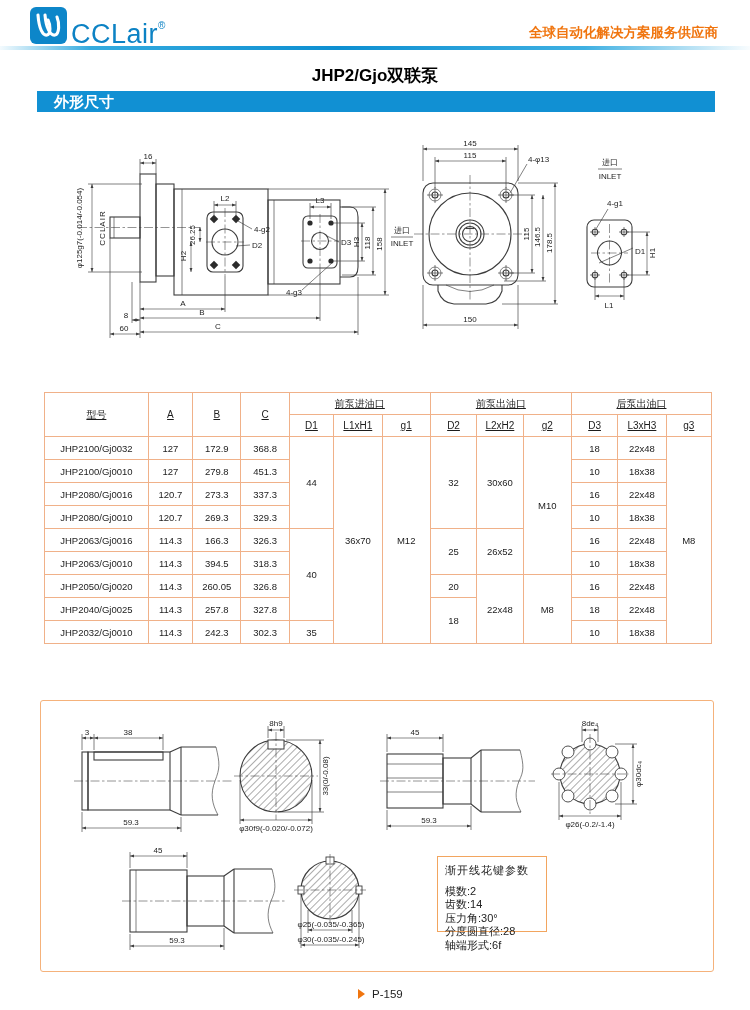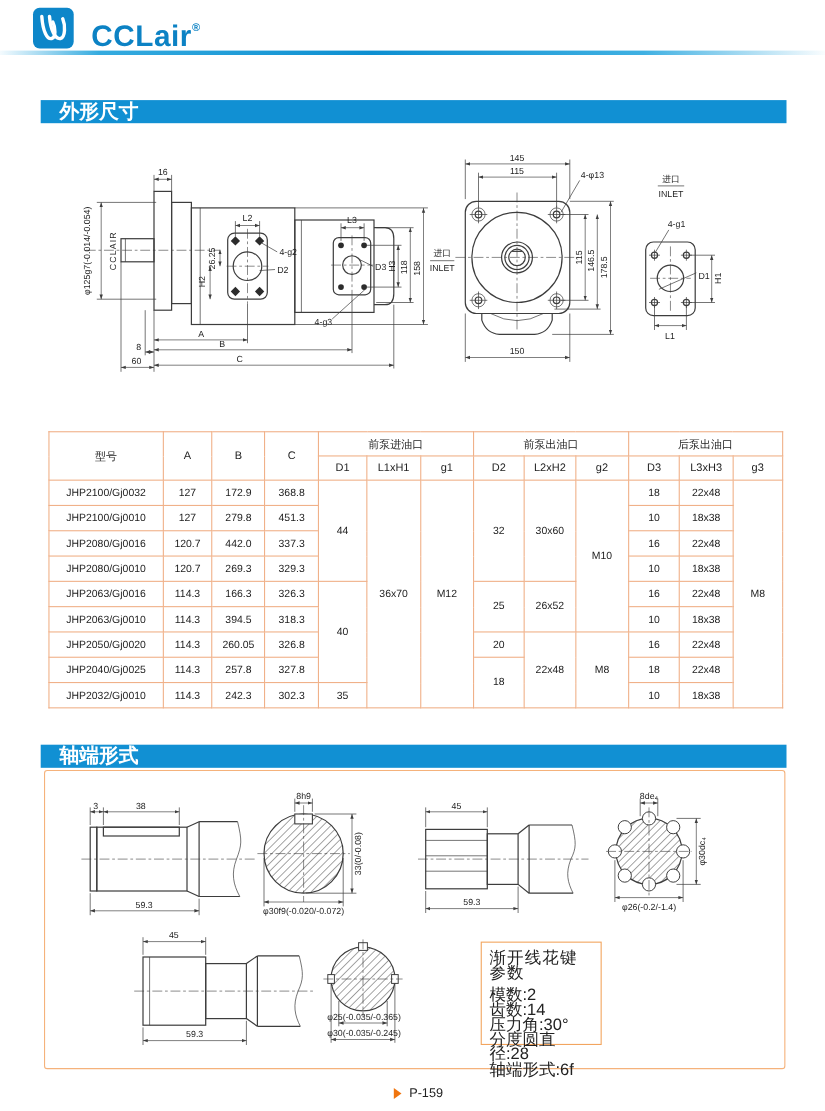--- a/index.html
+++ b/index.html
@@ -1,66 +1,68 @@
 <!DOCTYPE html>
 <html><head>
 <meta charset="utf-8">
 <style>
   html,body{margin:0;padding:0;background:#fff;}
   #page{position:relative;width:750px;height:1010px;background:#fff;overflow:hidden;
         font-family:"Liberation Sans","DejaVu Sans",sans-serif;color:#1a1a1a;}
   
   .logo-wrap{position:absolute;left:30px;top:7px;display:flex;align-items:flex-start;}
   .logo-icon{width:37px;height:37px;}
-  .logo-text{font-size:27px;font-weight:bold;color:#0c82c4;letter-spacing:.5px;line-height:37px;margin-left:16px;}
+  .logo-text{font-size:27px;font-weight:normal;color:#0c82c4;letter-spacing:.5px;line-height:37px;margin-left:4px;}
   .logo-reg{font-size:10px;color:#0c82c4;vertical-align:14px;}
   .tagline{position:absolute;right:32px;top:24px;font-size:13.5px;font-weight:bold;color:#f0750f;}
   .divider{position:absolute;left:0;top:46px;width:750px;height:4px;
     background:linear-gradient(90deg,rgba(180,225,247,.15) 0%,#35abdf 12%,#0d8fd1 45%,#3fb0e2 78%,rgba(200,232,248,.1) 100%);}
   .page-title{position:absolute;left:0;top:64px;width:750px;text-align:center;font-size:17px;font-weight:bold;color:#000;}
   .section-bar{position:absolute;left:37px;width:678px;height:21px;background:#1190d3;color:#fff;
-    font-size:18px;font-weight:bold;line-height:21px;padding-left:17px;box-sizing:border-box;}
+    font-size:15px;font-weight:bold;line-height:21px;padding-left:17px;box-sizing:border-box;}
   #bar1{top:91px;} #bar2{top:677px;}
   
   svg{position:absolute;overflow:visible;}
   svg text{fill:#1d1d1d;font-size:8px;font-family:"Liberation Sans","DejaVu Sans",sans-serif;}
   .ol{fill:none;stroke:#3d3d3d;stroke-width:1.1;}
   .tl{fill:none;stroke:#3d3d3d;stroke-width:.65;}
   .cl{fill:none;stroke:#3d3d3d;stroke-width:.55;stroke-dasharray:9 2.5 2.5 2.5;}
   .dm{fill:none;stroke:#3d3d3d;stroke-width:.6;}
   
   #spec-table{position:absolute;left:44px;top:392px;width:668px;border-collapse:collapse;table-layout:fixed;}
   #spec-table th,#spec-table td{border:1px solid #f0b189;font-weight:normal;text-align:center;
      font-size:9.5px;color:#1c1c1c;padding:0;height:22px;background:#fff;}
-  #spec-table thead th{height:21px;font-size:10px;}
+  #spec-table thead th{height:21px;font-size:10px;text-decoration:underline;}
   
   .shaft-box{position:absolute;left:40px;top:700px;width:672px;height:270px;border:1px solid #f5b27b;border-radius:3px;background:#fff;}
-  .spline-box{position:absolute;left:437px;top:856px;width:110px;height:94px;border:1.5px solid #f2a55f;
-     box-sizing:border-box;padding:7px 7px;font-size:15px;line-height:13.5px;color:#222;}
+  .spline-box{position:absolute;left:437px;top:856px;width:110px;height:76px;border:1.5px solid #f2a55f;
+     box-sizing:border-box;padding:7px 7px;font-size:11px;line-height:13.5px;color:#222;}
   .spline-box .sp-title{margin-bottom:7px;letter-spacing:1px;}
   
   .footer-page{position:absolute;left:347px;top:988px;font-size:11.5px;color:#222;display:flex;align-items:center;padding-left:11px;}
   .footer-tri{width:0;height:0;border-left:7px solid #f0750f;border-top:5px solid transparent;border-bottom:5px solid transparent;margin-right:7px;}
   .footer-copy{position:absolute;right:38px;top:1022px;font-size:10.5px;font-weight:bold;color:#111;}
 </style>
 </head>
 <body>
 
 <div id="page">
 
   <div class="logo-wrap">
     <svg class="logo-icon" width="37" height="37" viewBox="0 0 37 37" style="position:static">
       <rect x="0" y="0" width="37" height="37" rx="6" fill="#0d86c9"></rect>
       <path d="M8,8 C9,22 13,29 17,28 C21,27 20.5,18 18,13" fill="none" stroke="#fff" stroke-width="3.1" stroke-linecap="round"></path>
       <path d="M15,8 C16,20 20,29 25,28 C29.5,27 29.5,16 27,10" fill="none" stroke="#fff" stroke-width="3.1" stroke-linecap="round"></path>
     </svg>
     <div class="logo-text"><span>CCLair</span><span class="logo-reg">®</span></div>
   </div>
+  <div class="tagline">全球自动化解决方案服务供应商</div>
   <div class="divider"></div>
 
+  <div class="page-title">JHP2/Gjo双联泵</div>
   <div class="section-bar" id="bar1">外形尺寸</div>
 
   <svg style="left:50px;top:132px;" width="360" height="232" viewBox="0 0 360 232">
     <defs>
       <marker id="m1" viewBox="0 0 10 10" refX="9" refY="5" markerWidth="8" markerHeight="8" orient="auto-start-reverse">
         <path d="M0,1.8 L9,5 L0,8.2 z" fill="#3d3d3d"></path>
         </marker>
     </defs>
 
     <line class="cl" x1="28" y1="95.5" x2="150" y2="95.5"></line>
@@ -326,21 +328,21 @@
         <td>JHP2100/Gj0010</td>
         <td>127</td>
         <td>279.8</td>
         <td>451.3</td>
         <td>10</td>
         <td>18x38</td>
       </tr>
       <tr>
         <td>JHP2080/Gj0016</td>
         <td>120.7</td>
-        <td>442.0</td>
+        <td>273.3</td>
         <td>337.3</td>
         <td>16</td>
         <td>22x48</td>
       </tr>
       <tr>
         <td>JHP2080/Gj0010</td>
         <td>120.7</td>
         <td>269.3</td>
         <td>329.3</td>
         <td>10</td>
@@ -390,21 +392,20 @@
         <td>114.3</td>
         <td>242.3</td>
         <td>302.3</td>
         <td>35</td>
         <td>10</td>
         <td>18x38</td>
       </tr>
     </tbody>
   </table>
 
-  <div class="section-bar" id="bar2">轴端形式</div>
   <div class="shaft-box"></div>
 
   <svg style="left:66px;top:716px;" width="280" height="128" viewBox="0 0 280 128">
     <defs>
       <marker id="m4" viewBox="0 0 10 10" refX="9" refY="5" markerWidth="8" markerHeight="8" orient="auto-start-reverse">
         <path d="M0,1.8 L9,5 L0,8.2 z" fill="#3d3d3d"></path>
         </marker>
       <pattern id="h1" width="5" height="5" patternUnits="userSpaceOnUse" patternTransform="rotate(45)">
         <line x1="0" y1="0" x2="0" y2="5" stroke="#5a5a5a" stroke-width="1"></line>
         </pattern>

